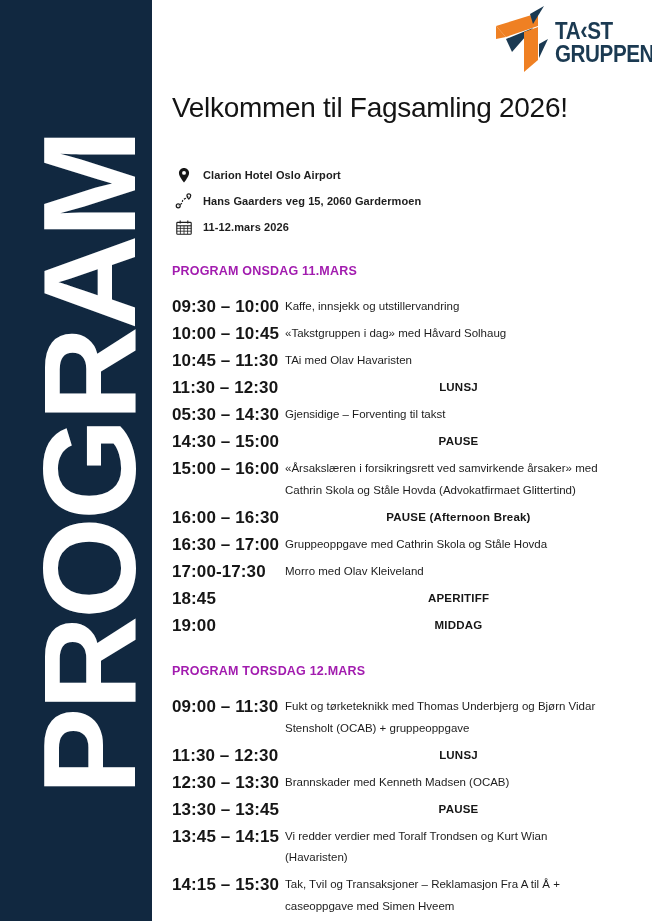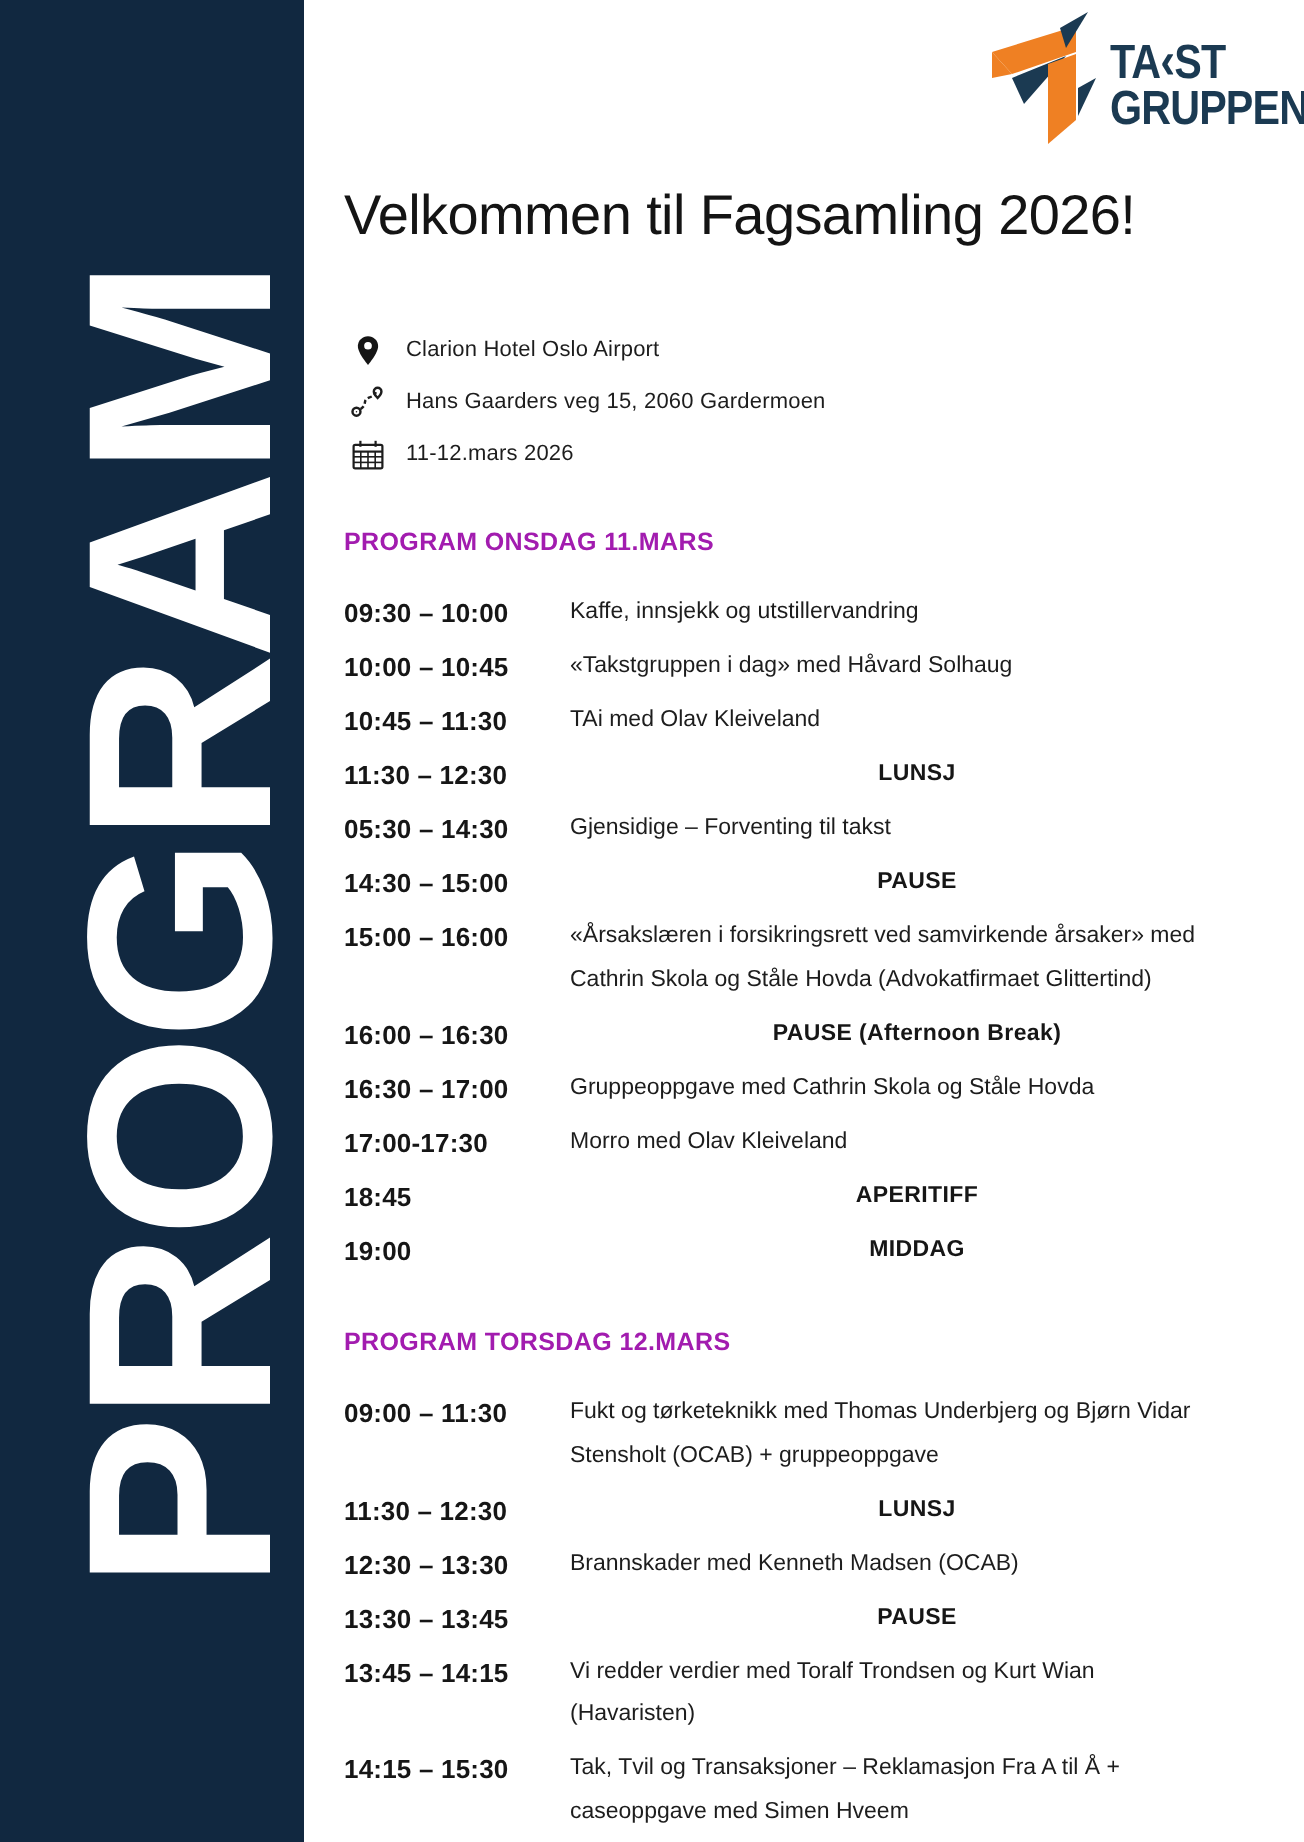--- a/index.html
+++ b/index.html
@@ -36,32 +36,32 @@
   .logo-line2 { position:relative; }
 
   
   .title {
     position:absolute; left:172px; top:92px;
     font-size:28px; font-weight:400; color:#141414; letter-spacing:-0.3px;
   }
   .info-list { position:absolute; left:174px; top:162px; }
   .info-row { display:flex; align-items:center; height:26px; }
   .info-icon { width:19px; height:18px; flex:0 0 19px; display:flex; align-items:center; justify-content:center; }
-  .info-label { margin-left:10px; font-size:11px; font-weight:400; color:#1d1d1d; letter-spacing:0.1px; }
+  .info-label { margin-left:10px; font-size:11px; font-weight:700; color:#1d1d1d; letter-spacing:0.1px; }
 
   
   .schedule { position:absolute; left:172px; top:263px; width:460px; }
   .section + .section { margin-top:27px; }
   .section-heading {
     font-size:12.5px; font-weight:700; letter-spacing:0.2px;
     line-height:16px; margin-bottom:17px; color:#a21caf;
   }
   .row { display:flex; margin-bottom:5.5px; }
   .time {
-    flex:0 0 113px; font-size:13px; font-weight:700;
+    flex:0 0 113px; font-size:17px; font-weight:700;
     line-height:21.5px; letter-spacing:0.1px; color:#161616;
   }
   .desc {
     flex:1; font-size:11.5px; font-weight:400; line-height:21.5px;
     white-space:pre-line; color:#1d1d1d; max-width:347px;
   }
   .row.emphasis .desc { font-weight:700; letter-spacing:0.2px; color:#161616;text-align:center; }
 </style>
 </head>
 <body>
@@ -142,21 +142,21 @@
       <div class="row">
         <div class="time">09:30 – 10:00</div>
         <div class="desc">Kaffe, innsjekk og utstillervandring</div>
       </div>
       <div class="row">
         <div class="time">10:00 – 10:45</div>
         <div class="desc">«Takstgruppen i dag» med Håvard Solhaug</div>
       </div>
       <div class="row">
         <div class="time">10:45 – 11:30</div>
-        <div class="desc">TAi med Olav Kleiveland</div>
+        <div class="desc">TAi med Olav Havaristen</div>
       </div>
       <div class="row emphasis">
         <div class="time">11:30 – 12:30</div>
         <div class="desc">LUNSJ</div>
       </div>
       <div class="row">
         <div class="time">05:30 – 14:30</div>
         <div class="desc">Gjensidige – Forventing til takst</div>
       </div>
       <div class="row emphasis">

